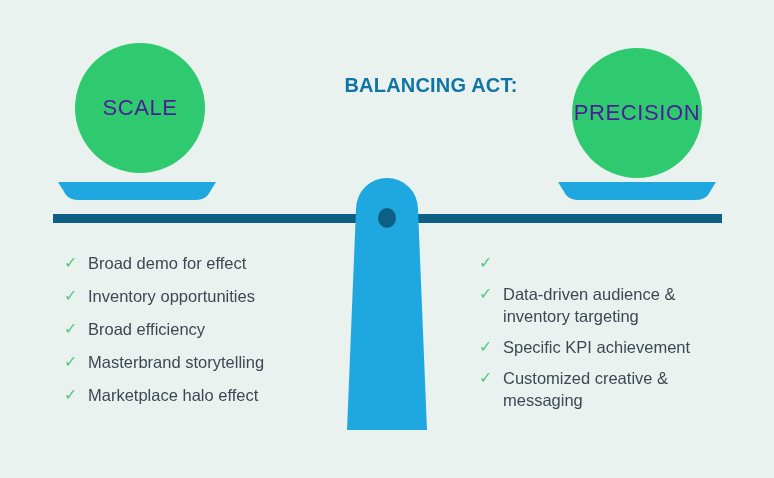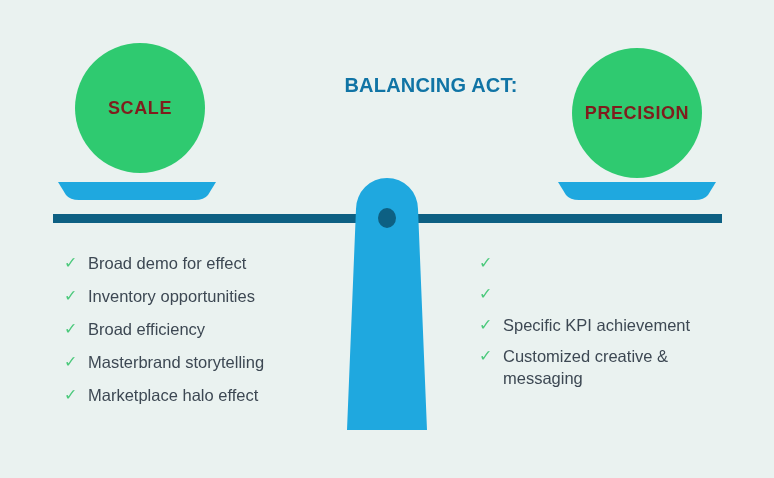--- a/index.html
+++ b/index.html
@@ -38,23 +38,23 @@
 
   .circle {
     position: absolute;
     width: 130px;
     height: 130px;
     border-radius: 50%;
     background: var(--circle-green);
     display: flex;
     align-items: center;
     justify-content: center;
-    color: #7f1d1d;
-    font-weight: bold;
-    font-size: 18px;
+    color: #4c1d95;
+    font-weight: normal;
+    font-size: 22px;
     letter-spacing: 0.6px;
   }
   .circle.left  { left: 75px;  top: 43px; }
   .circle.right { left: 572px; top: 48px; }
 
   .title {
     position: absolute;
     top: 72px;
     left: 0;
     width: 774px;
@@ -147,20 +147,21 @@
     </ul>
 
   <ul class="list list-right">
 
       <li class="item">
         <span class="check">✓</span>
       </li>
 
       <li class="item">
         <span class="check">✓</span>
+        <span class="item-text">Data-driven audience &amp; inventory targeting</span>
       </li>
 
       <li class="item">
         <span class="check">✓</span>
         <span class="item-text">Specific KPI achievement</span>
       </li>
 
       <li class="item">
         <span class="check">✓</span>
         <span class="item-text">Customized creative &amp; messaging</span>

